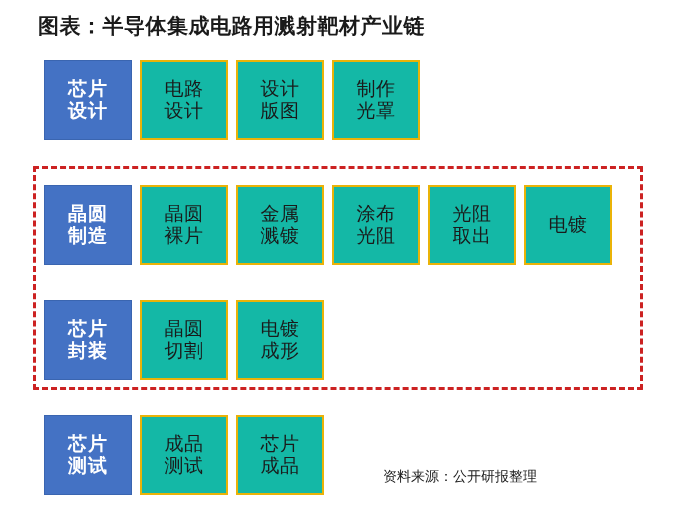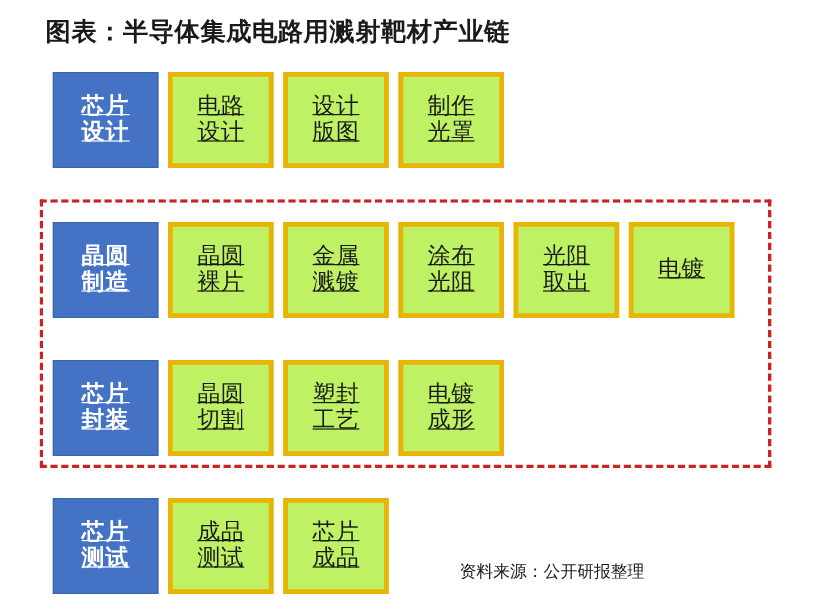--- a/index.html
+++ b/index.html
@@ -63,34 +63,33 @@
     height: 80px;
     box-sizing: border-box;
     margin-right: 8px;
     display: flex;
     flex-direction: column;
     align-items: center;
     justify-content: center;
     text-align: center;
     line-height: 1.18;
     font-size: 19px;
-    text-decoration: underline;
   }
 
   .cell.stage {
     background: #4472C4;
     border: 1px solid #3A65B0;
     color: #ffffff;
     font-weight: bold;
     letter-spacing: 1px;
   }
 
   .cell.step {
-    background: #bef264;
-    border: 4px solid #eab308;
+    background: #14b8a6;
+    border: 2px solid #eab308;
     color: #1a1a1a;
     font-weight: normal;
     letter-spacing: 0.5px;
   }
 
   .cell .line {
     display: block;
     white-space: nowrap;
   }
 
@@ -161,24 +160,20 @@
   <div class="row row-3">
     <div class="cell stage">
       <span class="line">芯片</span>
       <span class="line">封装</span>
     </div>
     <div class="cell step">
       <span class="line">晶圆</span>
       <span class="line">切割</span>
     </div>
     <div class="cell step">
-      <span class="line">塑封</span>
-      <span class="line">工艺</span>
-    </div>
-    <div class="cell step">
       <span class="line">电镀</span>
       <span class="line">成形</span>
     </div>
   </div>
 
   <div class="row row-4">
     <div class="cell stage">
       <span class="line">芯片</span>
       <span class="line">测试</span>
     </div>

